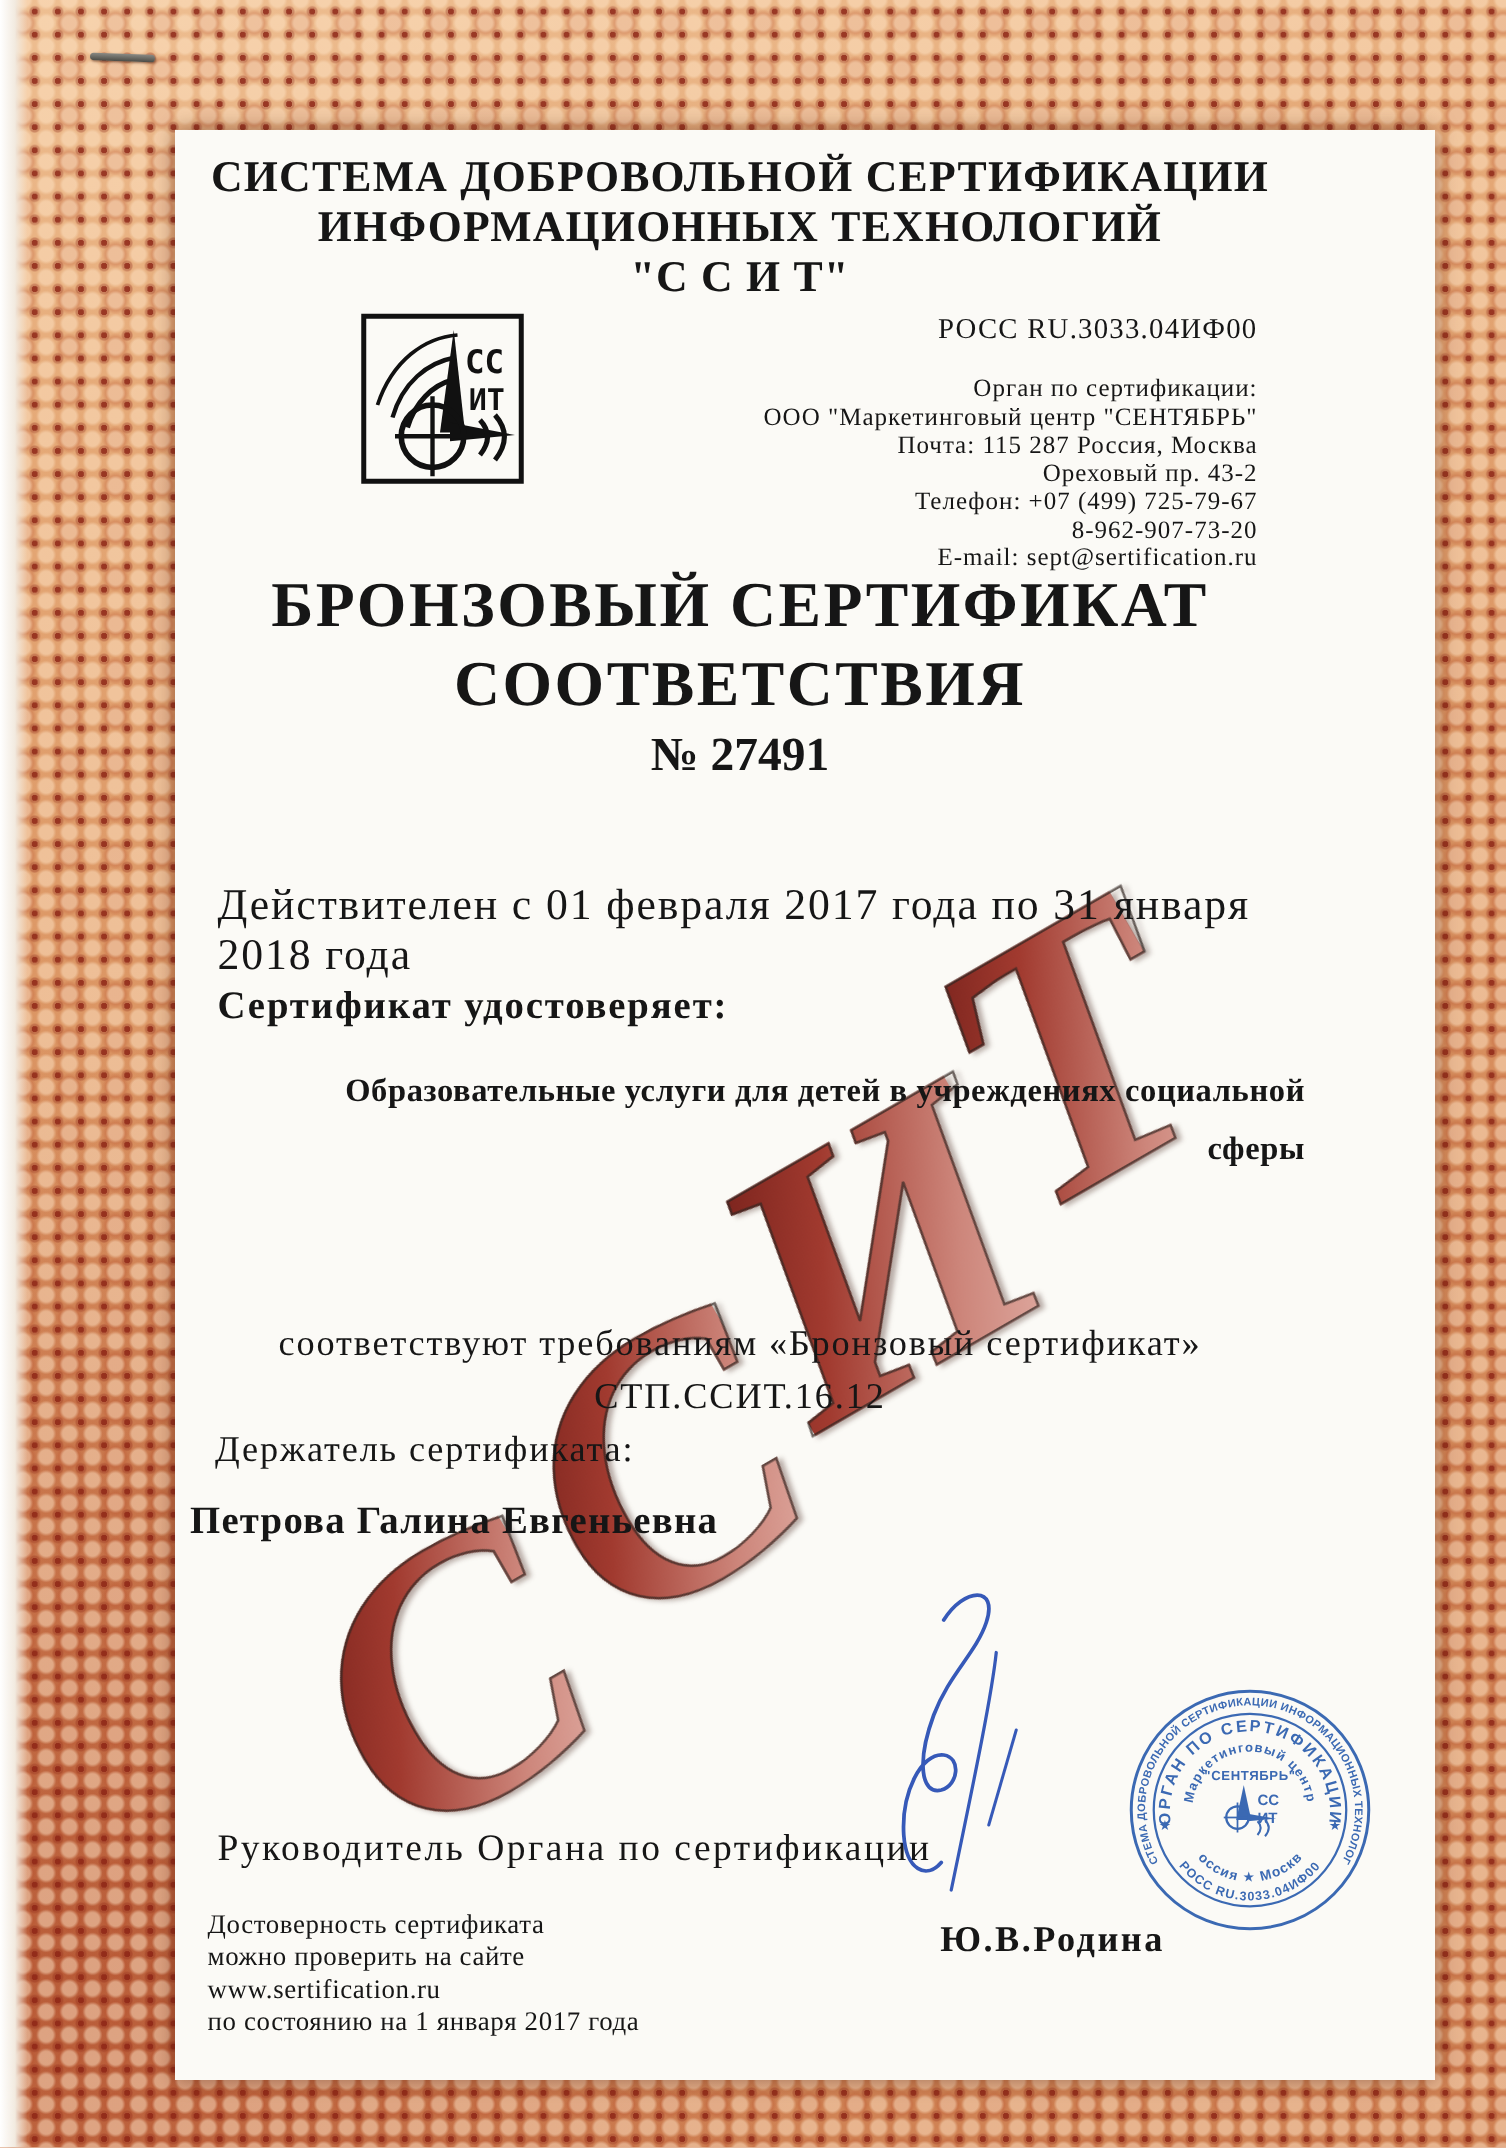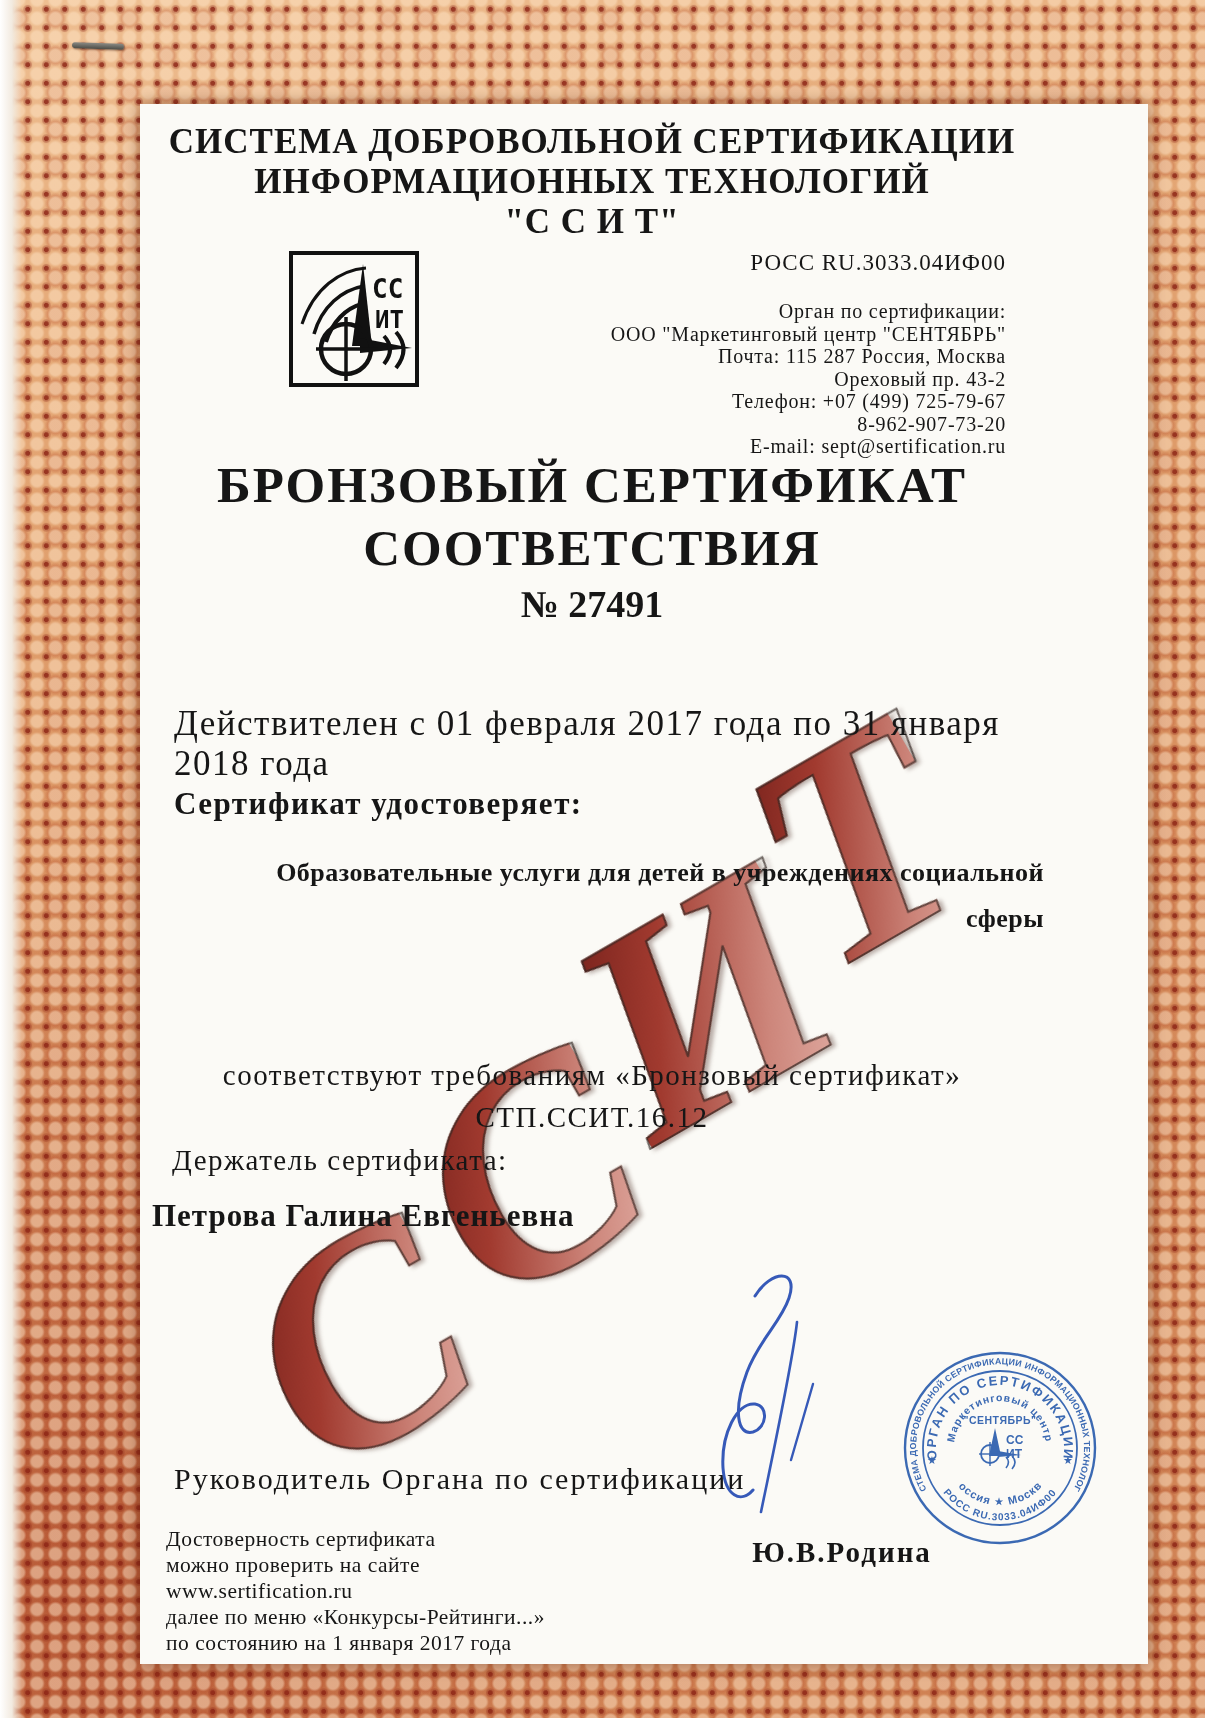--- a/index.html
+++ b/index.html
@@ -139,21 +139,20 @@
 
     <div class="holderlabel">Держатель сертификата:</div>
     <div class="holdername">Петрова Галина Евгеньевна</div>
 
     <div class="headlabel">Руководитель Органа по сертификации</div>
 
     <div class="verify">
       <div>Достоверность сертификата</div>
       <div>можно проверить на сайте</div>
       <div>www.sertification.ru</div>
-      <div>далее по меню «Конкурсы-Рейтинги...»</div>
       <div>по состоянию на 1 января 2017 года</div>
     </div>
 
     <div class="headname">Ю.В.Родина</div>
 
     <svg class="sig" viewBox="0 0 140 270">
       <g fill="none" stroke="#3659b8" stroke-linecap="round">
         <path d="M 58,32 C 74,6 102,4 92,34 C 84,58 62,76 50,108 C 36,146 40,172 56,168 C 70,164 72,142 58,140 C 40,138 24,170 26,204 C 28,232 44,240 56,226" stroke-width="3"></path>
         <path d="M 100,58 C 96,96 78,180 64,248" stroke-width="2.6"></path>
         <path d="M 116,120 L 94,196" stroke-width="2.4"></path>

